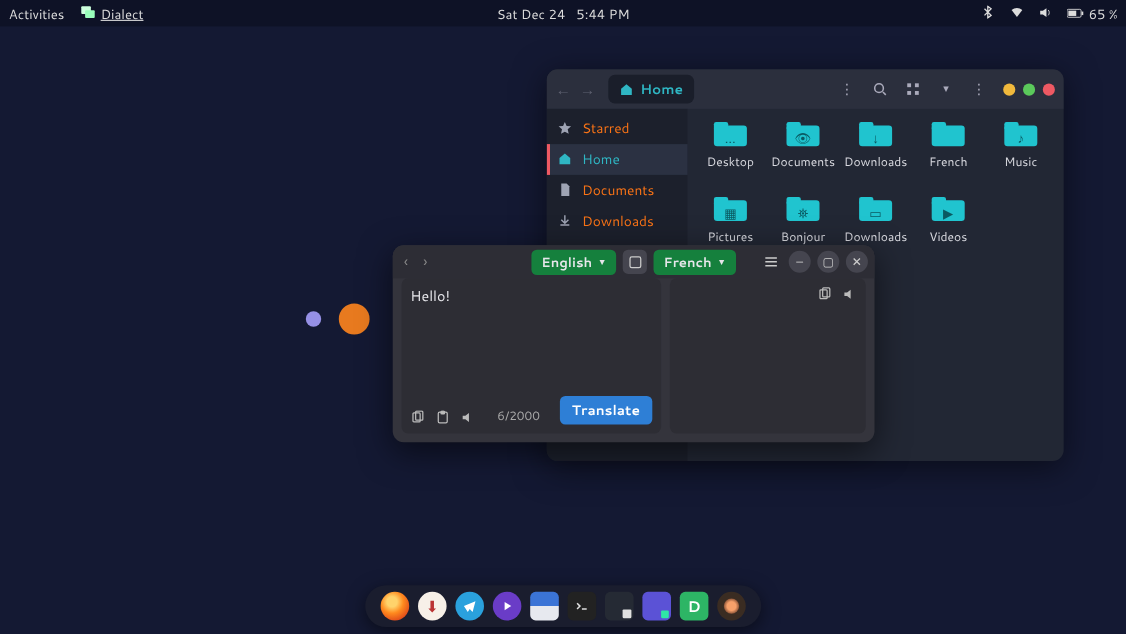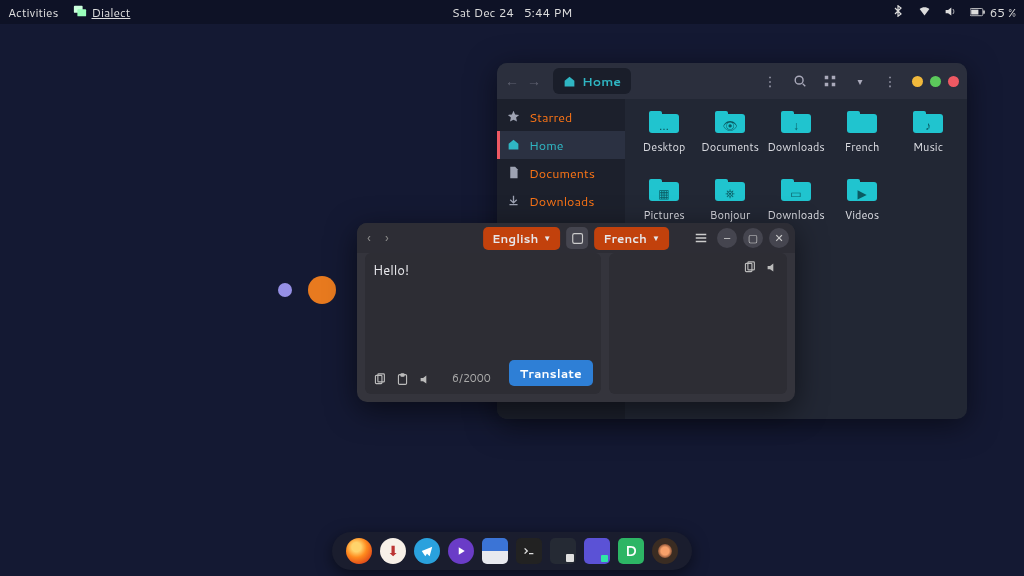--- a/index.html
+++ b/index.html
@@ -99,21 +99,21 @@
   }
   .d-header{
     height:30px; display:flex; align-items:center; padding:0 6px; gap:6px;
     background:#2d2d35;
   }
   .d-nav{ display:flex; gap:6px; color:#888;}
   .d-nav span{ font-size:14px; padding:2px 4px; cursor:pointer;}
   .d-center{ position:absolute; left:50%; transform:translateX(-50%);
     display:flex; align-items:center; gap:6px;}
   .lang-btn{
-    background:#c2410c; color:#e6e6ea; border-radius:5px;
+    background:#15803d; color:#e6e6ea; border-radius:5px;
     padding:3px 9px; font-size:12px; font-weight:600;
     display:flex; align-items:center; gap:5px; cursor:pointer;
   }
   .lang-btn .tri{ font-size:8px; }
   .swap-btn{ width:22px;height:22px;background:#45454f;border-radius:5px;
     display:flex;align-items:center;justify-content:center;color:#ccc;cursor:pointer;}
   .d-right{ margin-left:auto; display:flex; gap:6px; align-items:center;}
   .wbtn{ width:20px;height:20px;border-radius:50%;background:#45454f;
     display:flex;align-items:center;justify-content:center;color:#ccc;font-size:11px;cursor:pointer;}
   .hambtn{ width:20px;height:20px;display:flex;align-items:center;justify-content:center;color:#ccc;cursor:pointer;}

